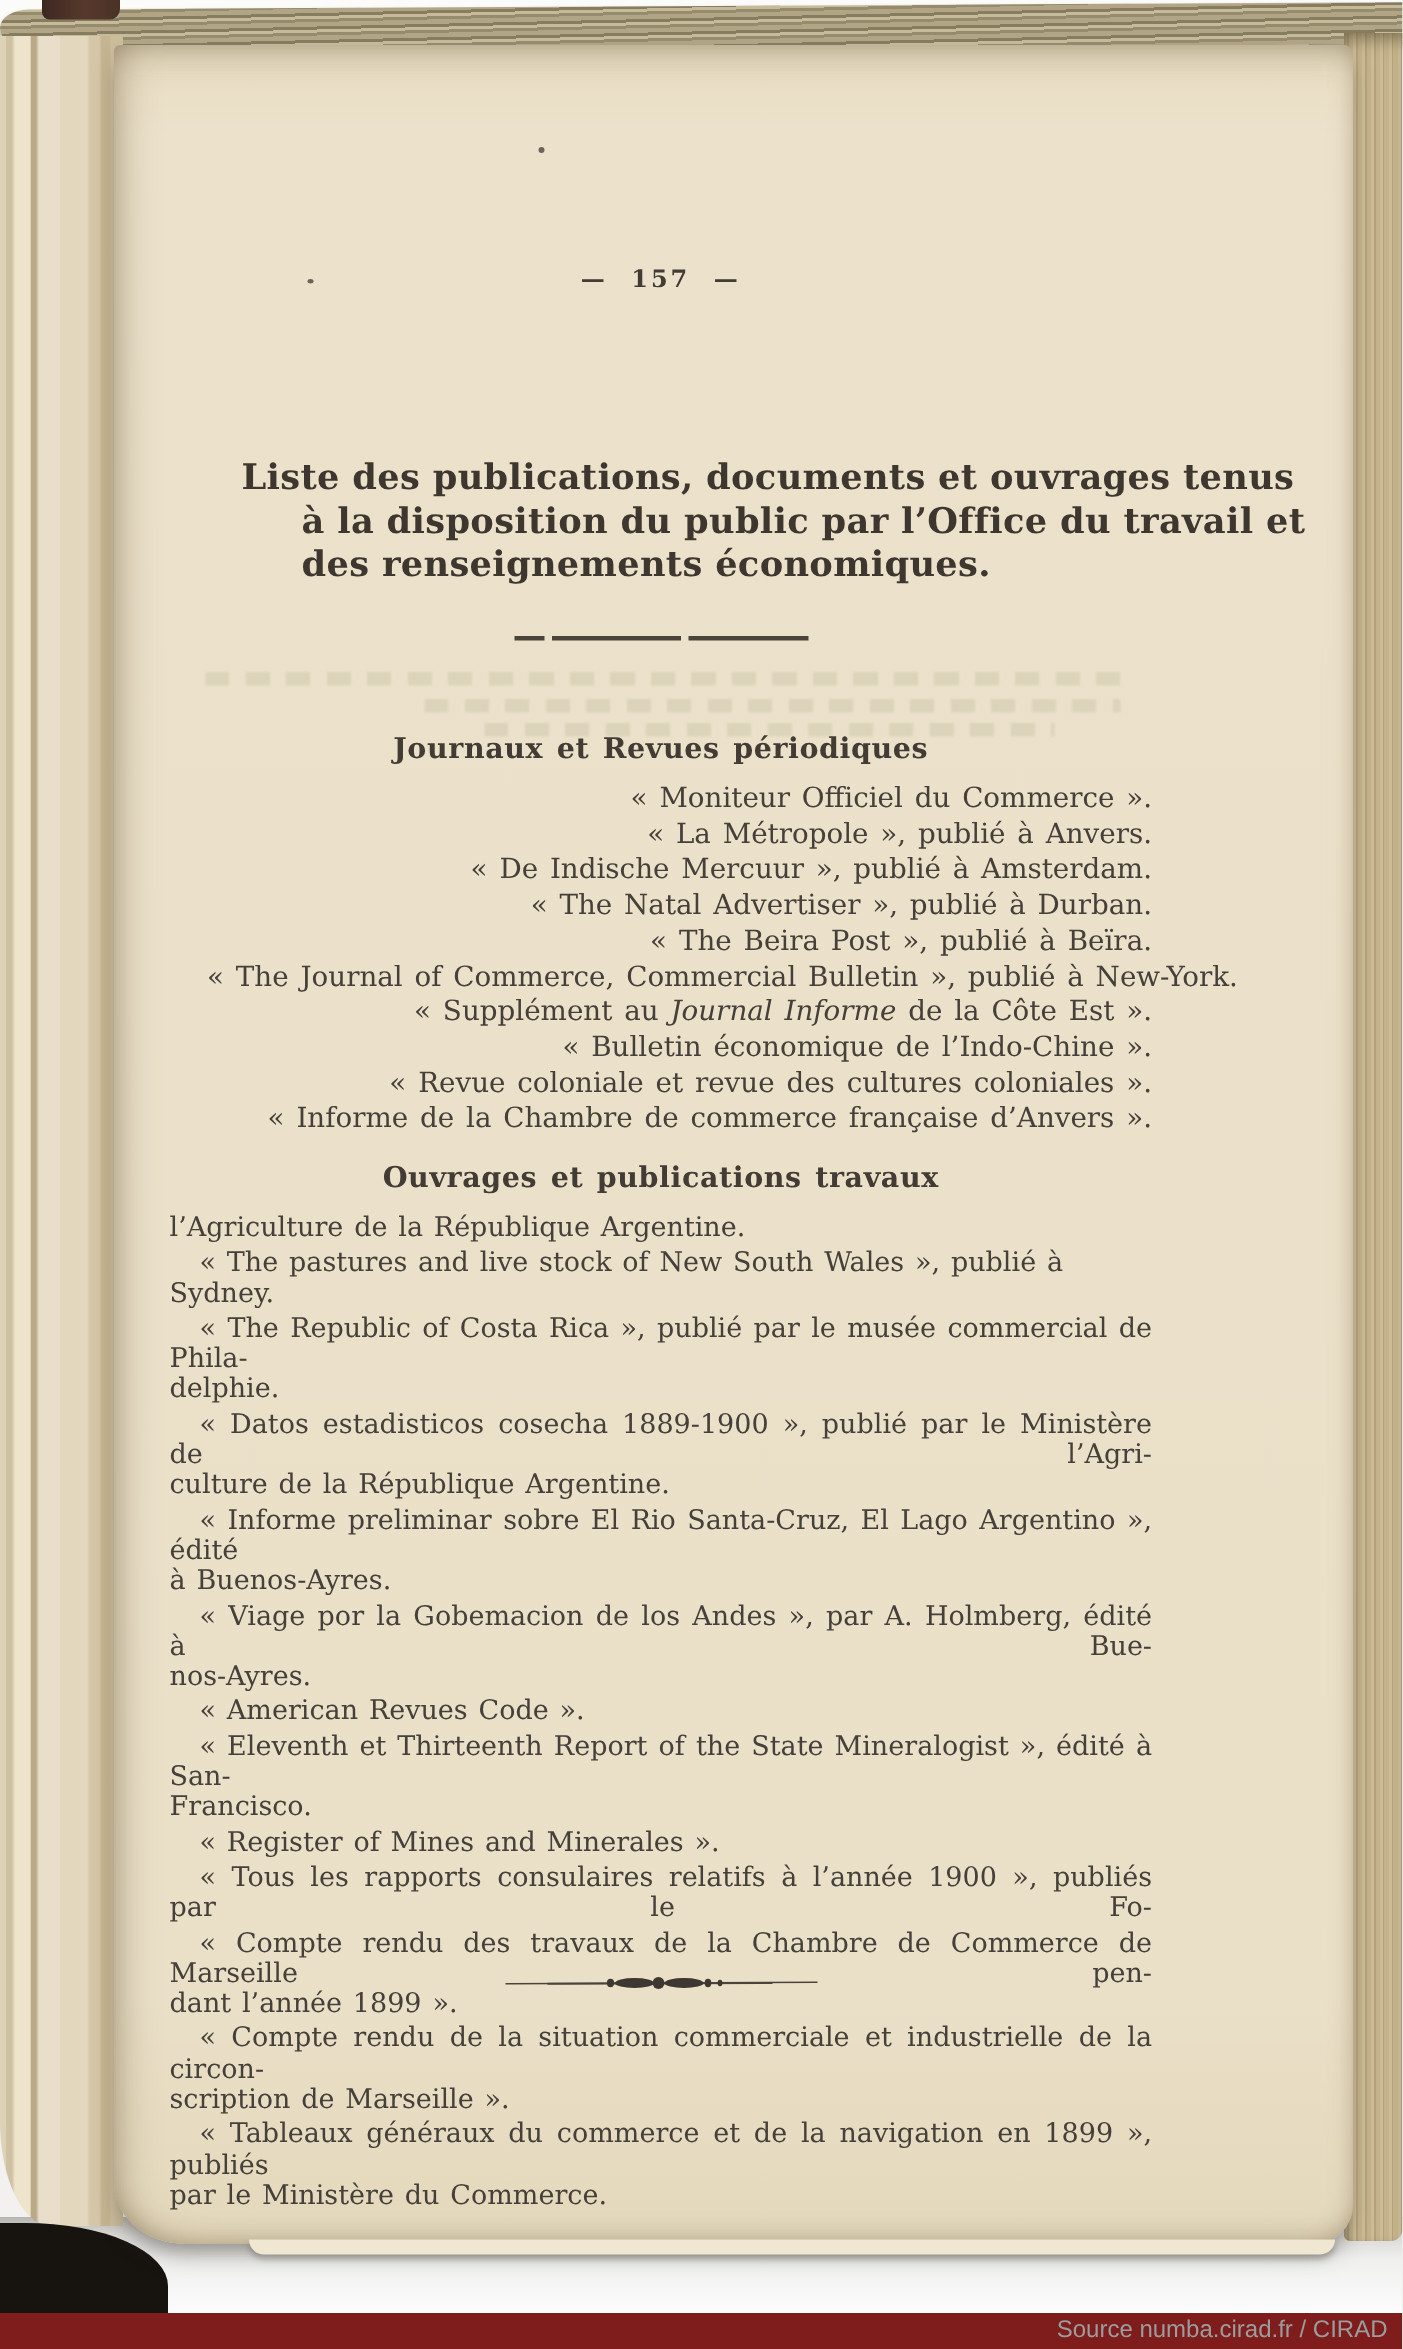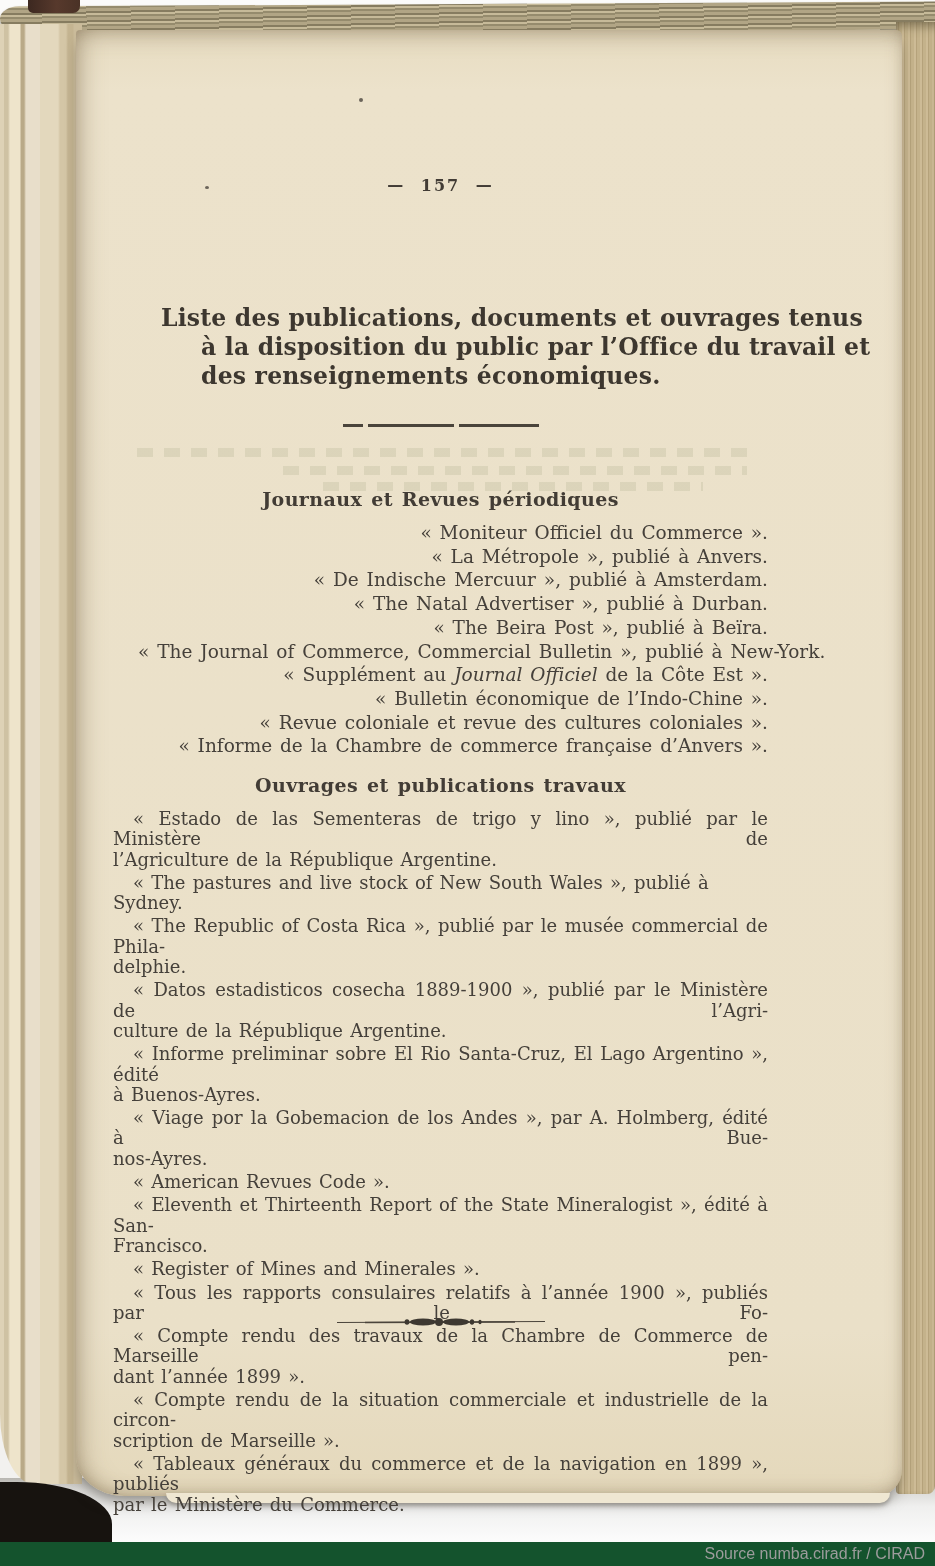--- a/index.html
+++ b/index.html
@@ -78,21 +78,21 @@
   .jline{padding-left:25px;white-space:nowrap;text-align:right;}
   .jline .it{font-style:italic;}
 
   .olist{top:779px;left:0;width:655px;font-size:18px;line-height:20.3px;word-spacing:1.5px;}
   .entry{margin-bottom:3px;}
   .entry .line.first{text-indent:20px;}
   .entry .line.full{text-align:justify;text-align-last:justify;}
 
   .ornament{top:1285px;left:0;width:655px;display:flex;justify-content:center;}
 
-  .footer{position:absolute;left:0;top:1542px;width:935px;height:24px;z-index:5;background:#14532d;
+  .footer{position:absolute;left:0;top:1542px;width:935px;height:24px;z-index:5;background:#7f1d1d;
         font-family:"Liberation Sans", sans-serif;font-size:16px;line-height:24px;color:#9c9c9c;
         text-align:right;padding-right:10px;box-sizing:border-box;}
 </style>
 </head>
 <body>
 
 <div class="scan">
   <div class="top-white"></div>
   <div class="top-edge"></div>
   <div class="binding-patch"></div>
@@ -125,30 +125,29 @@
       <div class="smudge m3"></div>
 
       <div class="sec-h h1">Journaux et Revues périodiques</div>
       <div class="jlist" id="journal-list">
           <div class="jline"><span>« Moniteur Officiel du Commerce ».</span></div>
           <div class="jline"><span>« La Métropole », publié à Anvers.</span></div>
           <div class="jline"><span>« De Indische Mercuur », publié à Amsterdam.</span></div>
           <div class="jline"><span>« The Natal Advertiser », publié à Durban.</span></div>
           <div class="jline"><span>« The Beira Post », publié à Beïra.</span></div>
           <div class="jline"><span>« The Journal of Commerce, Commercial Bulletin », publié à New-York.</span></div>
-          <div class="jline"><span>« Supplément au </span><span class="it">Journal Officiel</span><span> de la Côte Est ».</span></div>
+          <div class="jline"><span>« Supplément au </span><span class="it">Journal Informe</span><span> de la Côte Est ».</span></div>
           <div class="jline"><span>« Bulletin économique de l’Indo-Chine ».</span></div>
           <div class="jline"><span>« Revue coloniale et revue des cultures coloniales ».</span></div>
           <div class="jline"><span>« Informe de la Chambre de commerce française d’Anvers ».</span></div>
         </div>
 
       <div class="sec-h h2">Ouvrages et publications travaux</div>
       <div class="olist" id="ouvrages-list">
           <div class="entry">
-            <div class="line first full">« Estado de las Sementeras de trigo y lino », publié par le Ministère de</div>
             <div class="line">l’Agriculture de la République Argentine.</div>
           </div>
           <div class="entry">
             <div class="line first">« The pastures and live stock of New South Wales », publié à Sydney.</div>
           </div>
           <div class="entry">
             <div class="line first full">« The Republic of Costa Rica », publié par le musée commercial de Phila-</div>
             <div class="line">delphie.</div>
           </div>
           <div class="entry">

